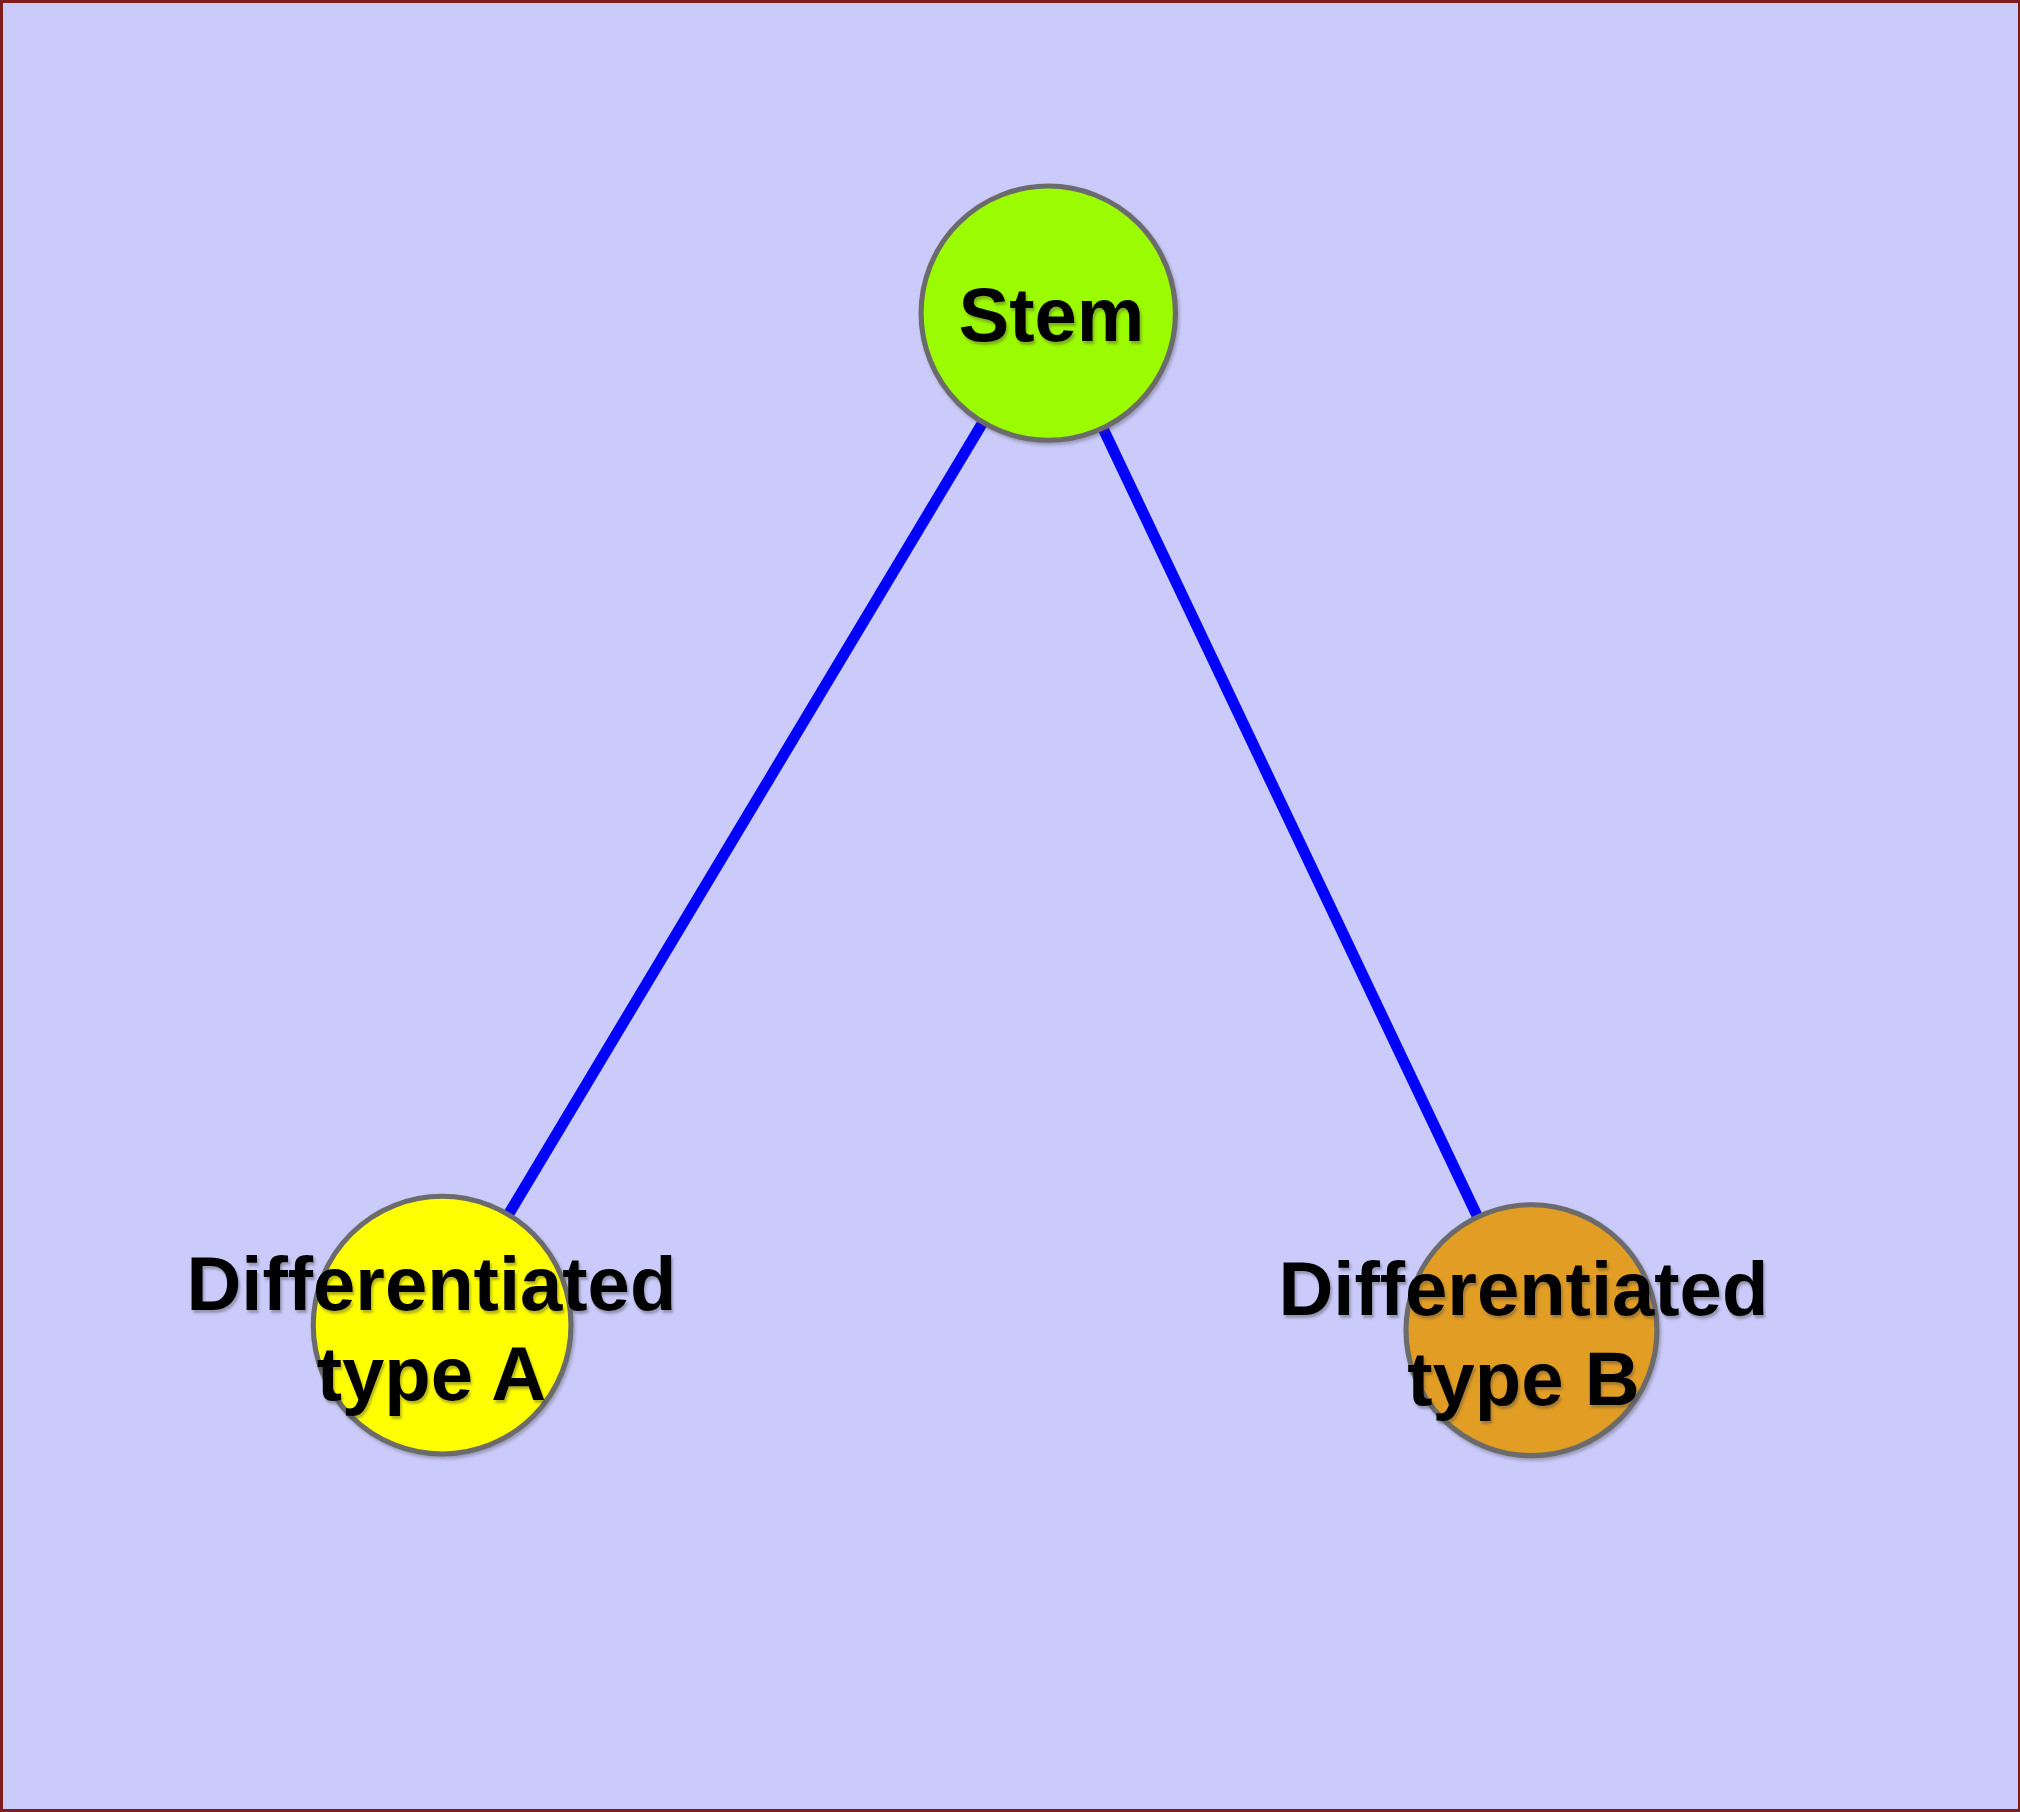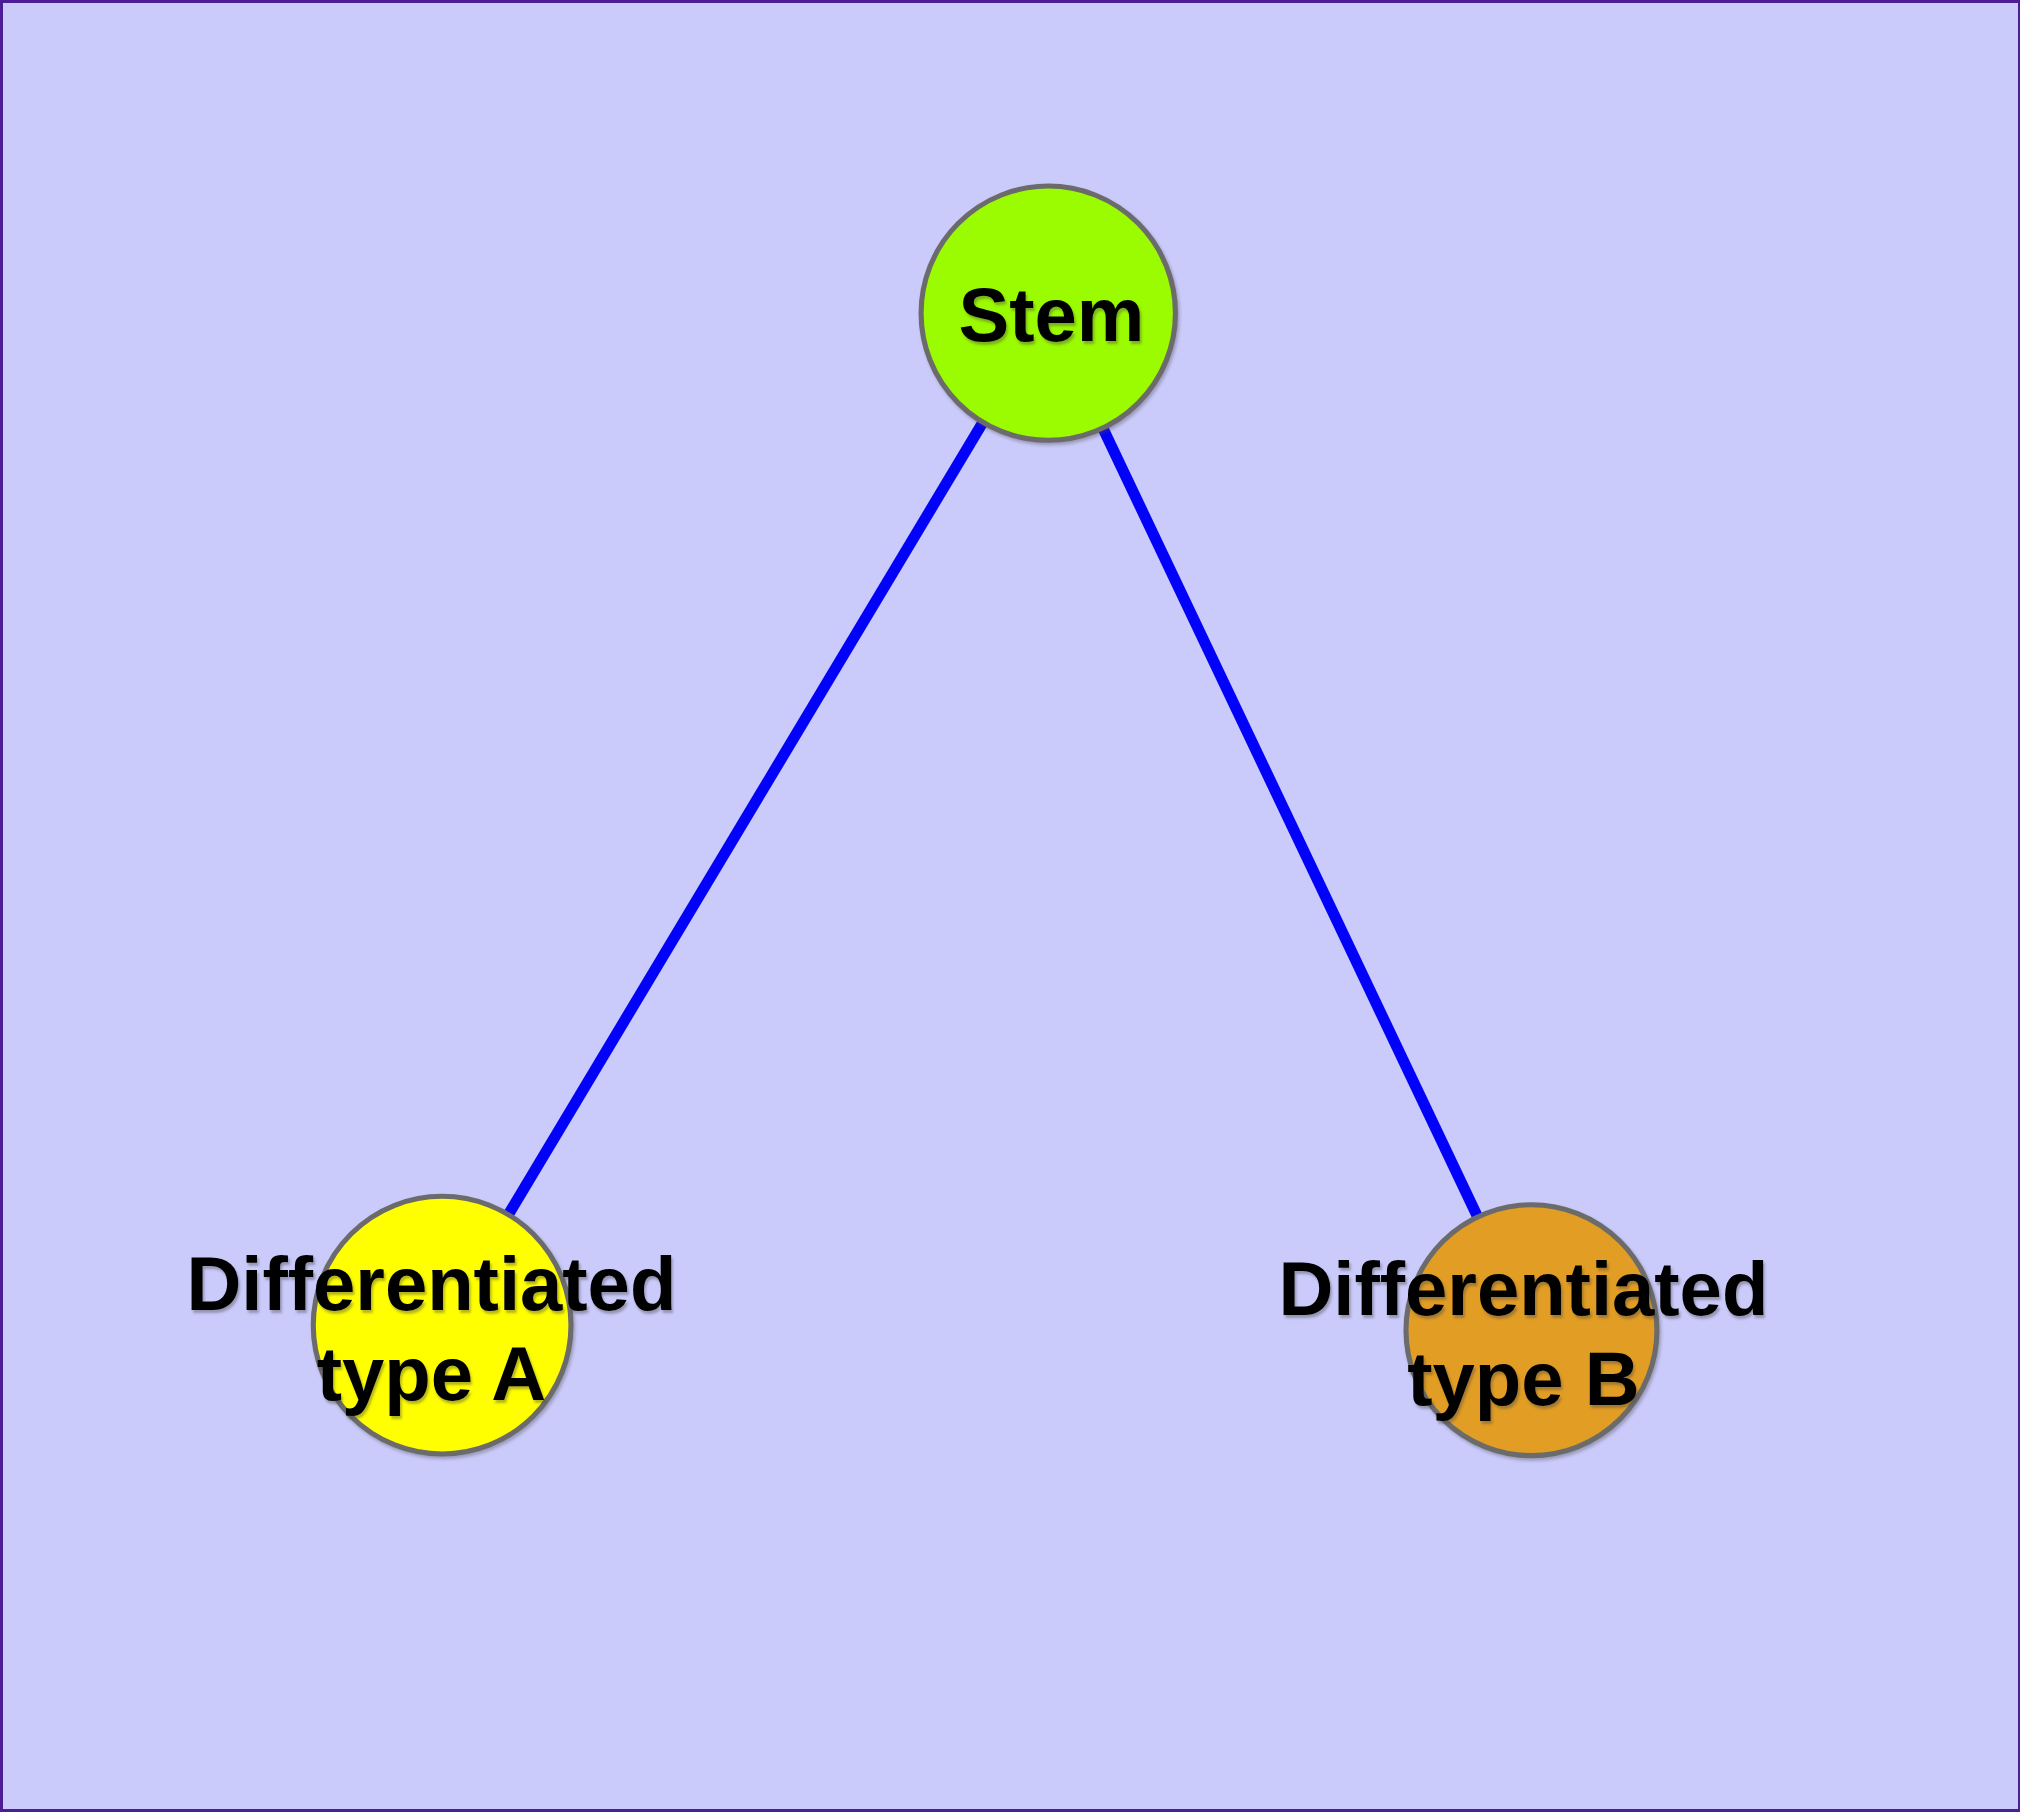--- a/index.html
+++ b/index.html
@@ -5,21 +5,21 @@
   html, body {
     margin: 0;
     padding: 0;
     background: #ffffff;
     font-family: "Liberation Sans", sans-serif;
   }
   .page {
     position: relative;
     width: 2021px;
     height: 1812px;
-    background: #4c1d95;
+    background: #7f1d1d;
     overflow: hidden;
   }
   .canvas {
     position: absolute;
     left: 3.4px;
     top: 3.4px;
     right: 3.4px;
     bottom: 3.4px;
     background: #CACAFB;
   }

